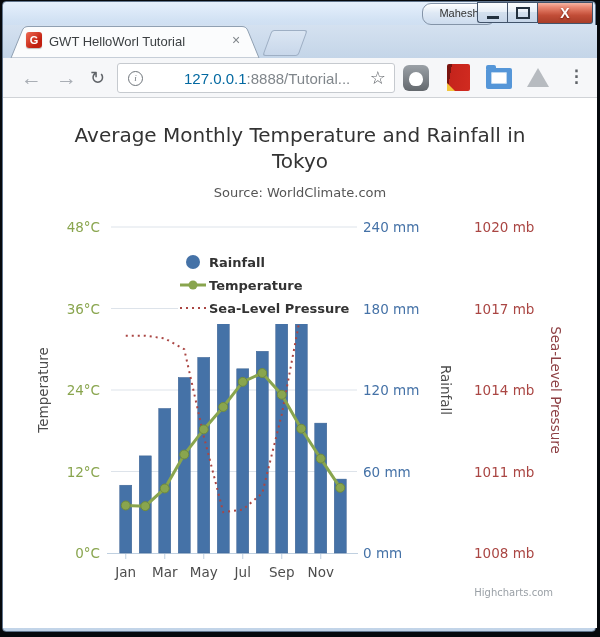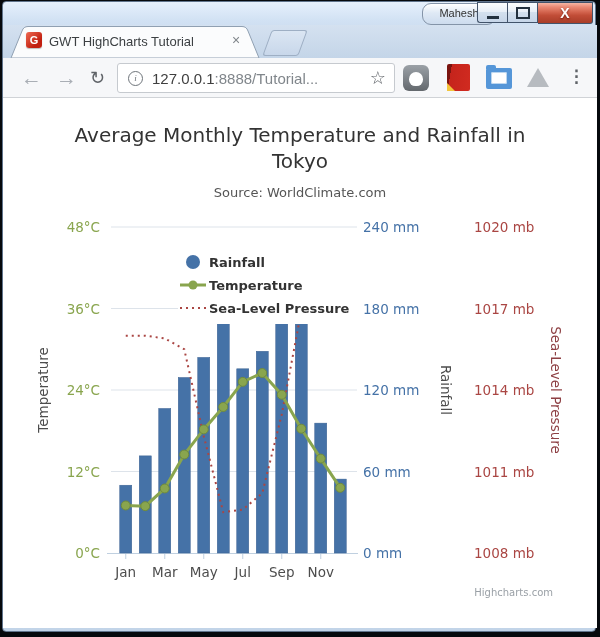--- a/index.html
+++ b/index.html
@@ -41,21 +41,21 @@
   .toolbar{left:3px;top:58px;width:594px;height:39px;background:#f6f7f9;border-bottom:1px solid #d0d3d7;box-sizing:content-box;}
   .navbtn{font-size:21px;line-height:30px;color:#a9aeb5;}
   .nav-back{left:21px;top:63px;}
   .nav-fwd{left:56px;top:63px;}
   .nav-refresh{left:90px;top:64px;font-size:18px;color:#5f6368;line-height:28px;}
   .addressbox{left:117px;top:63px;width:276px;height:28px;background:#fff;border:1px solid #c6cacf;
     border-radius:3px;display:flex;align-items:center;}
   .info-icon{width:13px;height:13px;border:1.5px solid #6e747a;border-radius:50%;margin-left:10px;
     font-size:9px;color:#6e747a;text-align:center;line-height:13px;font-family:"Liberation Serif",serif;font-style:italic;}
   .url{margin-left:9px;font-size:15px;white-space:nowrap;}
-  .url .host{color:#404040;}
+  .url .host{color:#0369a1;margin-left:32px;}
   .url .rest{color:#80868b;}
   .star{position:absolute;right:8px;top:3px;font-size:18px;color:#5f6368;}
   .ext-grey{left:403px;top:65px;width:26px;height:26px;border-radius:6px;
     background:linear-gradient(#9ba1a7,#63686d);}
   .ext-grey::after{content:"";position:absolute;left:6px;top:7px;width:14px;height:14px;background:#fff;
     border-radius:50% 50% 45% 45%;}
   .ext-book{left:447px;top:64px;width:23px;height:27px;border-radius:2px;
     background:linear-gradient(100deg,#7a1410 0px,#7a1410 5px,#c5241c 5px,#d12b20 100%);}
   .ext-book::after{content:"";position:absolute;left:0;bottom:0;border-style:solid;border-width:8px 0 0 8px;
     border-color:transparent transparent transparent #f3c53c;}
@@ -88,21 +88,21 @@
   <div class="wbtn wbtn-close">
     <span>X</span>
   </div>
 </div>
 
 <div class="abs tabstrip"></div>
 <svg class="abs tab-shape" viewBox="0 0 250 33">
   <path d="M1,33 L12,6 Q13.5,1.5 18,1.5 L232,1.5 Q236.5,1.5 238,6 L249,33 Z" fill="#fbfcfd" stroke="#90a0b2" stroke-width="1"></path>
 </svg>
 <div class="abs favicon">G</div>
-<div class="abs tab-title">GWT HighCharts Tutorial</div>
+<div class="abs tab-title">GWT HelloWorl Tutorial</div>
 <div class="abs tab-close">×</div>
 <div class="abs newtab"></div>
 
 <div class="abs toolbar"></div>
 <div class="abs navbtn nav-back">←</div>
 <div class="abs navbtn nav-fwd">→</div>
 <div class="abs navbtn nav-refresh">↻</div>
 <div class="abs addressbox">
   <span class="info-icon">i</span>
   <span class="url"><span class="host">127.0.0.1</span><span class="rest">:8888/Tutorial...</span></span>

